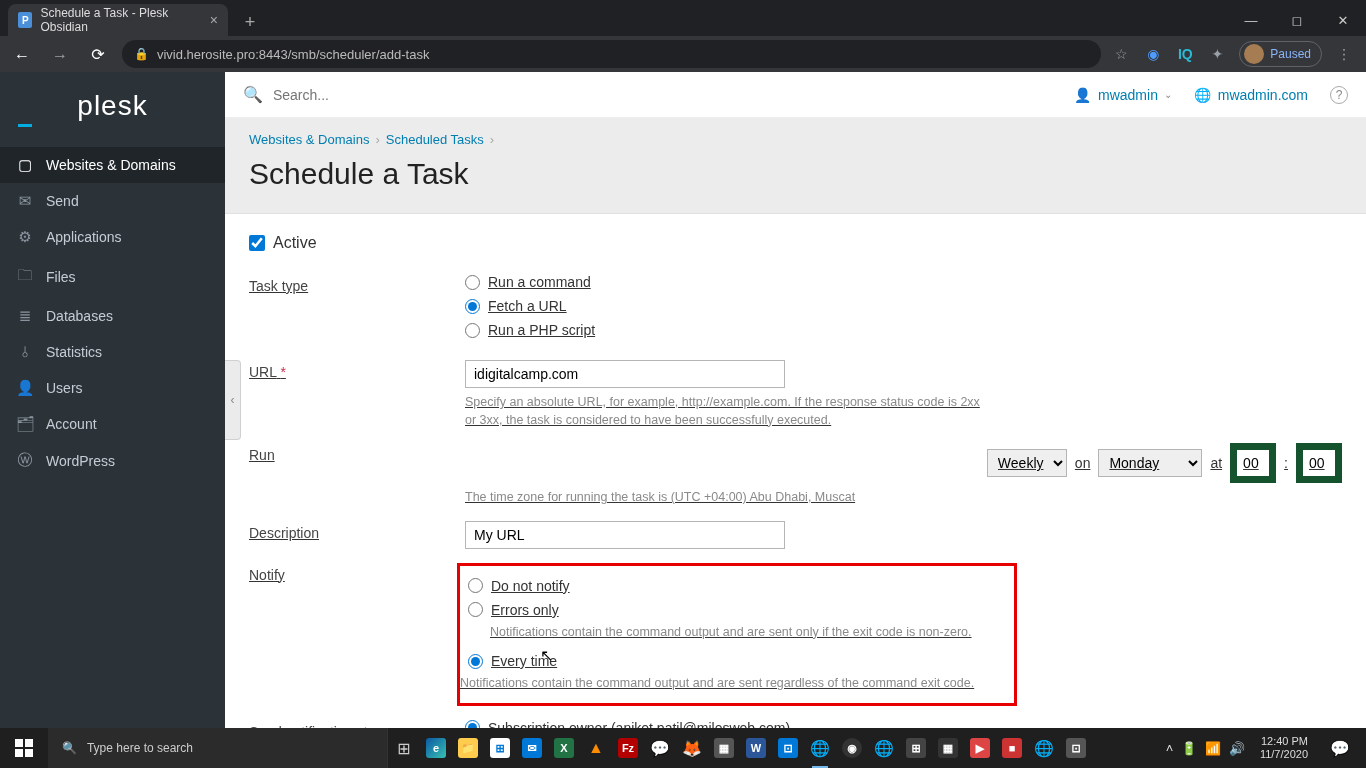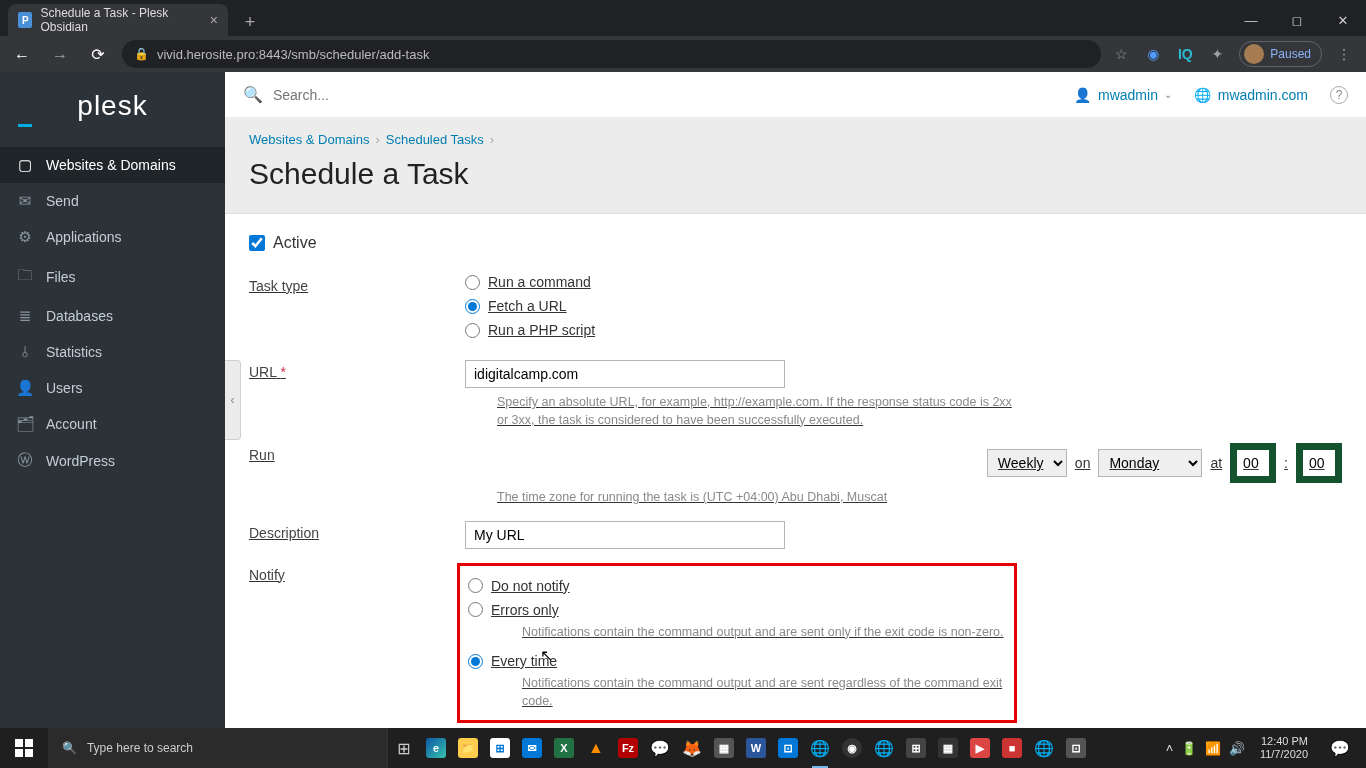--- a/index.html
+++ b/index.html
@@ -57,21 +57,21 @@
 
 .form-area { padding:20px 24px 0; overflow-y:auto; flex:1; color:#333; }
 .row { display:flex; margin-bottom:14px;text-decoration:underline; }
 .row-label { width:216px; font-size:14px; color:#444; padding-top:4px; }
 .row-label .req { color:#d02d4b; }
 .row-content { flex:1; font-size:14px; }
 .check-row { display:flex; align-items:center; gap:8px; margin-bottom:22px; }
 .check-row input { width:16px; height:16px; accent-color:#0078d7; }
 .radio-line { display:flex; align-items:center; gap:8px; margin-bottom:8px; }
 .radio-line input[type=radio] { width:15px; height:15px; accent-color:#0078d7; }
-.helper { font-size:12.5px; color:#8a8a8a; margin-top:6px; line-height:1.4; max-width:520px;margin-left:32px; }
+.helper { font-size:12.5px; color:#8a8a8a; margin-top:6px; line-height:1.4; max-width:520px; }
 .txt-input { border:1px solid #b5b5b5; padding:5px 8px; font-size:14px; width:320px; background:#fff; }
 .sel { border:1px solid #b5b5b5; padding:4px 6px; font-size:14px; background:#efefef; }
 .time-input { border:7px solid #14532d; width:46px; padding:5px 6px; font-size:14px; text-align:left; }
 .run-line { display:flex; align-items:center; gap:8px;justify-content:flex-end; }
 .highlight-box { border:3px solid #e60000; padding:12px 8px 10px 0; margin-left:-8px; width:560px; }
 
 
 .cursor { position:absolute; left:540px; top:646px; font-size:16px; color:#000; pointer-events:none; z-index:100; }
 
 
@@ -264,21 +264,21 @@
               </div>
             <div class="radio-line" style="padding-left:8px;">
                 <input type="radio" name="nt" style="">
                 <span>Errors only</span>
               </div>
             <div class="helper" style="padding-left:30px;margin-top:-2px;margin-bottom:12px;">Notifications contain the command output and are sent only if the exit code is non-zero.</div>
             <div class="radio-line" style="padding-left:8px;">
                 <input type="radio" name="nt" checked="" style="">
                 <span>Every time</span>
               </div>
-            <div class="helper" style="padding-left:30px;margin-top:-2px;">Notifications contain the command output and are sent regardless of the command exit code.</div>
+            <div class="helper" style="margin-top:-2px;">Notifications contain the command output and are sent regardless of the command exit code.</div>
           </div>
         </div>
       </div>
 
       <div class="row" style="margin-bottom:0;">
         <div class="row-label">Send notifications to</div>
         <div class="row-content">
           <div class="radio-line">
               <input type="radio" name="st" checked="" style="">
               <span>Subscription owner (aniket.patil@milesweb.com)</span>

